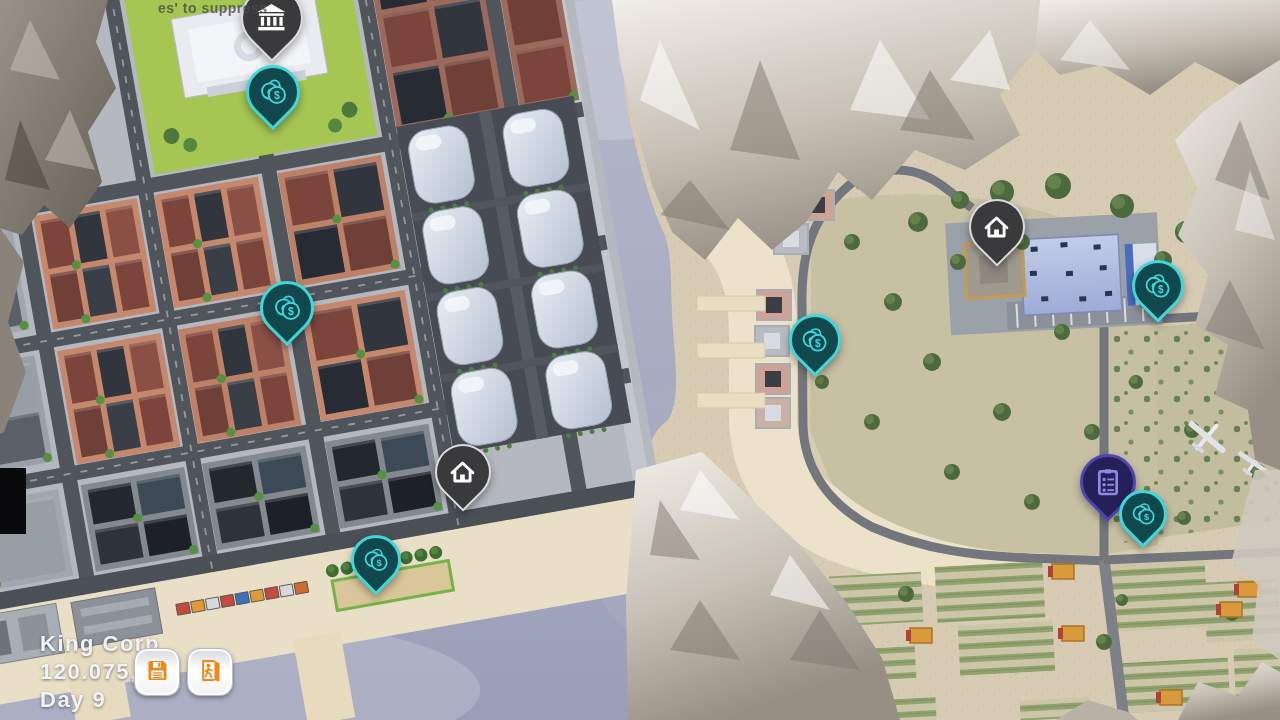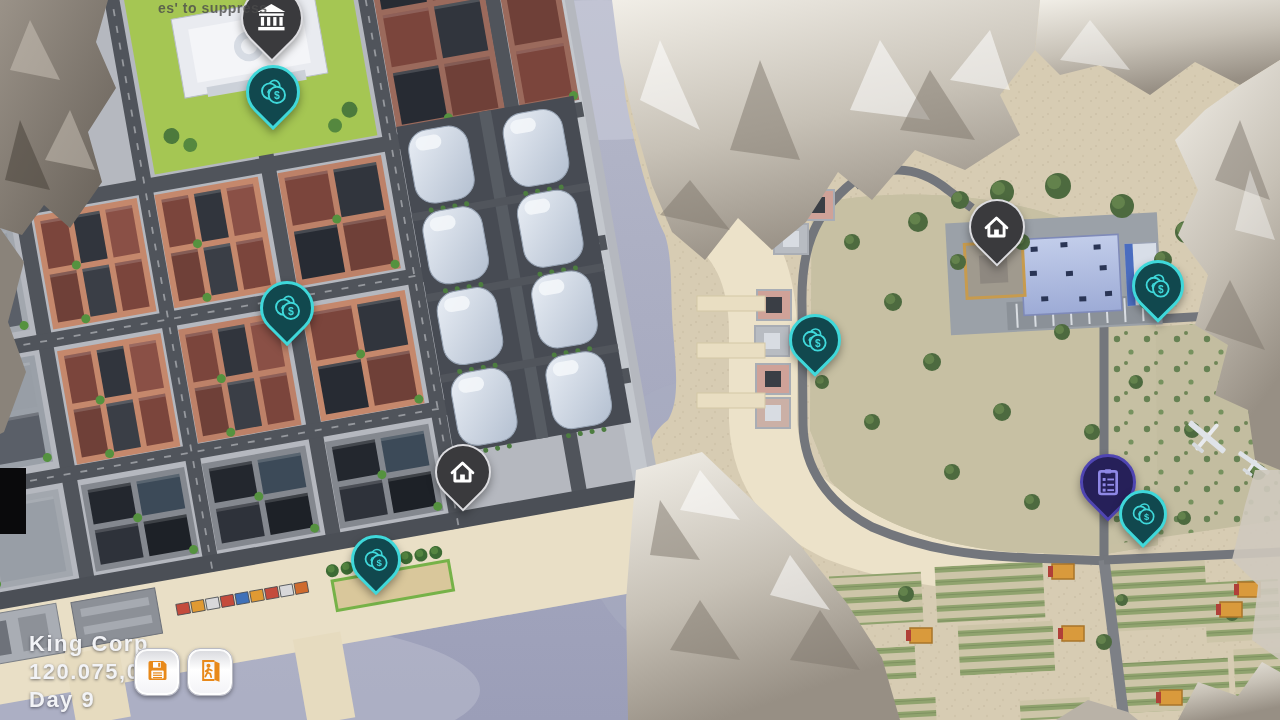--- a/index.html
+++ b/index.html
@@ -13,21 +13,21 @@
             box-sizing:border-box;}
   .pin.money .pin-body{background:#11484e;border:3px solid #3fd8da;}
   .pin.dark .pin-body{background:#3a3a3d;border:2px solid rgba(238,238,242,.9);}
   .pin.contract .pin-body{background:#262059;border:3px solid #4f45b2;}
   .pin-icon{width:64%;height:64%;transform:rotate(45deg);display:flex;}
   .pin-icon svg{width:100%;height:100%;}
   
   #debug-text{position:absolute;left:158px;top:0px;z-index:6;color:rgba(75,75,75,.8);
               font-size:14px;font-weight:bold;letter-spacing:.5px;}
   
-  #hud-text{position:absolute;left:29px;top:630px;z-index:10;color:#f2f3f6;
+  #hud-text{position:absolute;left:40px;top:630px;z-index:10;color:#f2f3f6;
             font-size:22px;font-weight:bold;letter-spacing:1.5px;line-height:28px;
             text-shadow:0 1px 3px rgba(20,20,30,.55);}
   #hud-buttons{position:absolute;left:134px;top:648px;z-index:10;display:flex;gap:7px;}
   .hud-btn{width:46px;height:48px;border-radius:13px;border:1px solid #b9bac2;
            background:linear-gradient(180deg,#d7d8dd 0%,#ffffff 45%,#f2f2f6 100%);
            box-shadow:0 2px 4px rgba(0,0,0,.35), inset 0 0 0 2px rgba(255,255,255,.9);
            display:flex;align-items:center;justify-content:center;cursor:pointer;padding:0;}
   .hud-btn svg{width:27px;height:27px;}
 </style>
 </head>

